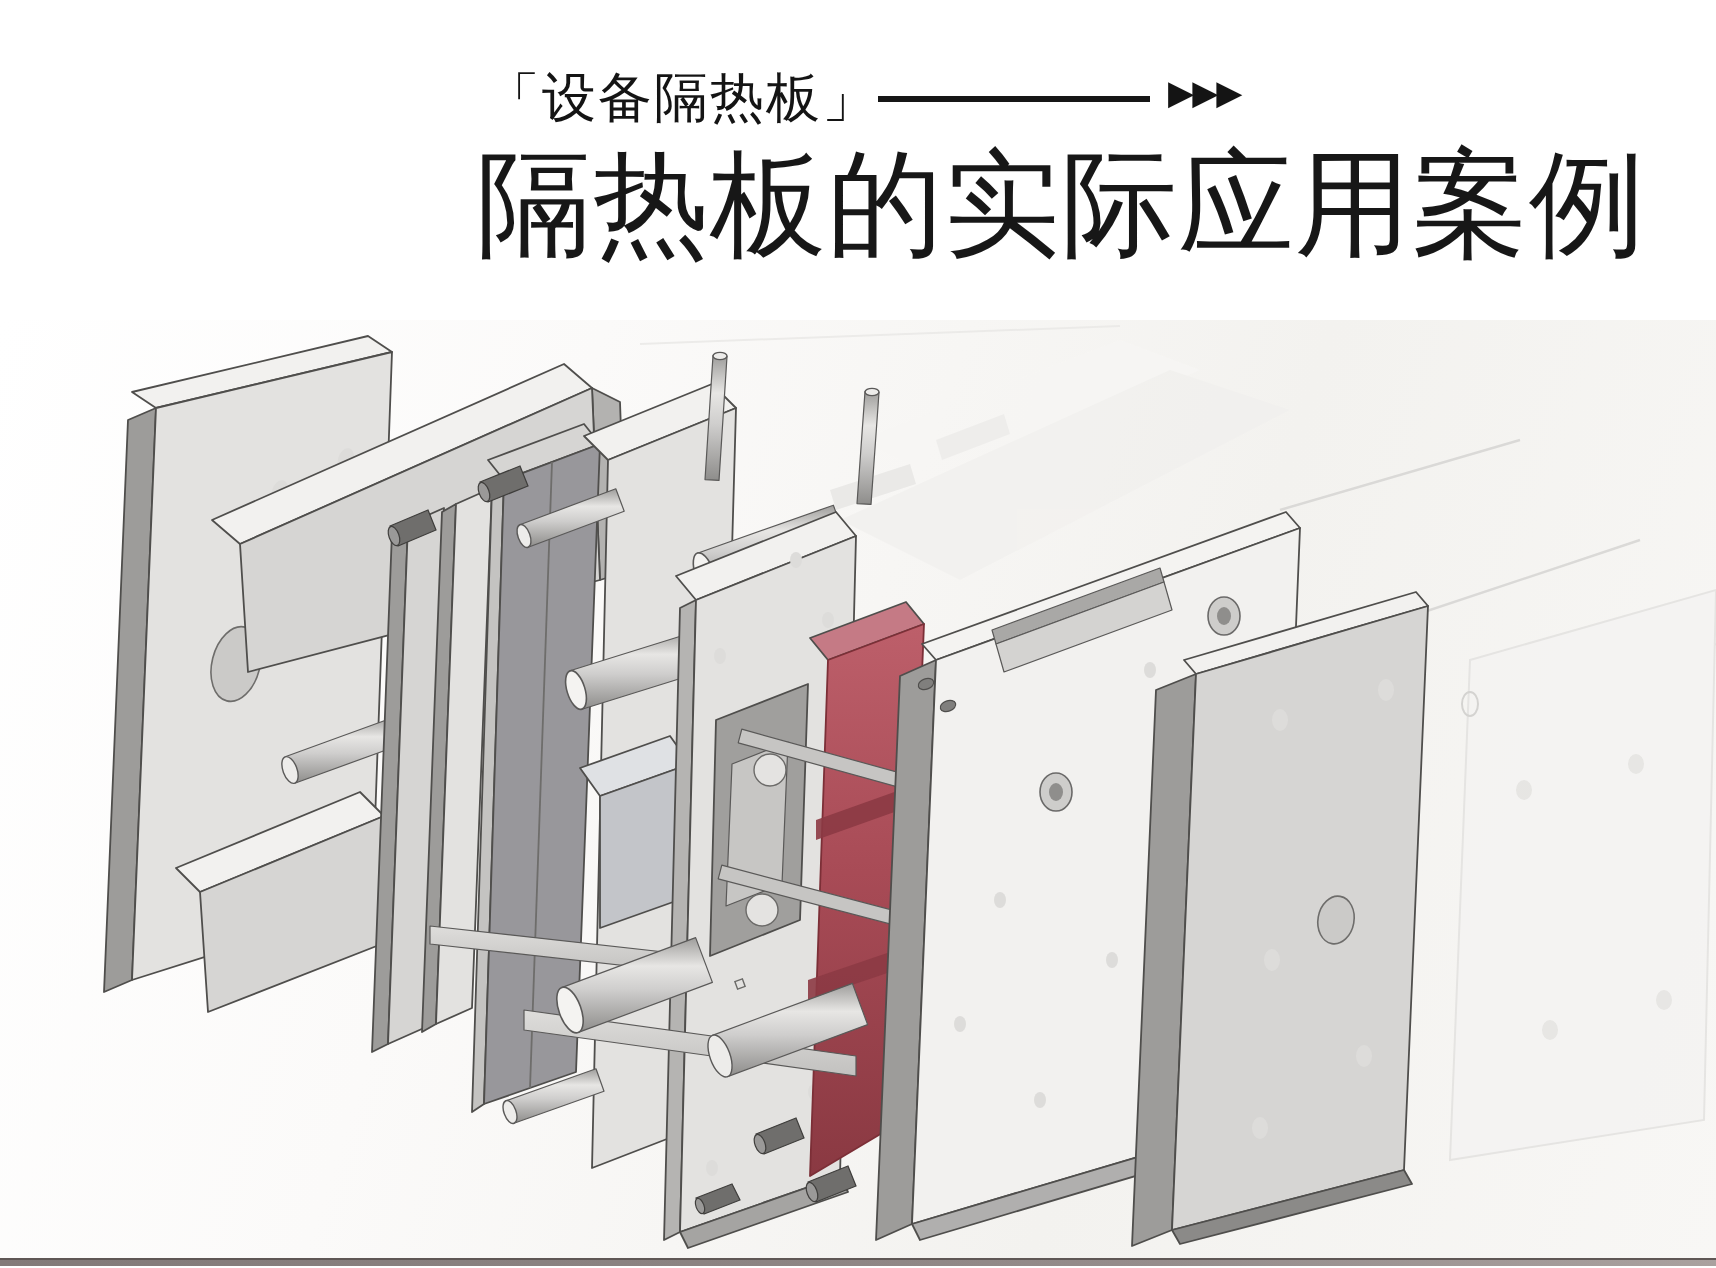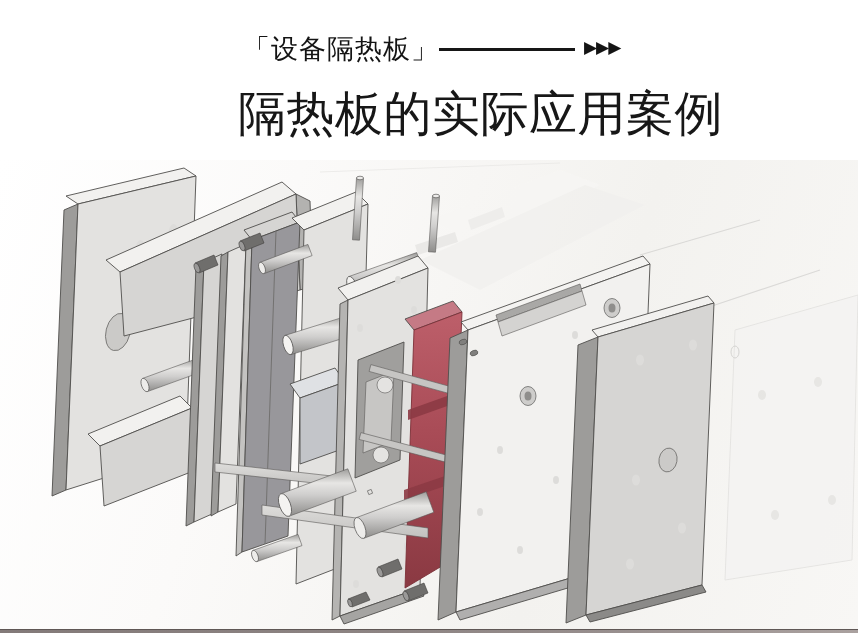--- a/index.html
+++ b/index.html
@@ -15,22 +15,22 @@
     font-size:27px;color:#141414;letter-spacing:1px;white-space:nowrap;
   }
   .dash-line{
     position:absolute;left:439px;top:48px;width:136px;height:3px;background:#161616;
   }
   .arrows{
     position:absolute;left:584px;top:37px;
     font-size:17px;color:#141414;letter-spacing:-1px;white-space:nowrap;
   }
   .big-title{
-    position:absolute;left:238px;top:82px;
-    font-size:48px;color:#171717;letter-spacing:0.5px;white-space:nowrap;
+    position:absolute;left:238px;top:64px;
+    font-size:58px;color:#171717;letter-spacing:0.5px;white-space:nowrap;
   }
   
   .stage{
     position:absolute;left:0;top:160px;width:858px;height:470px;
     background:linear-gradient(108deg,#ffffff 0%,#fbfaf9 30%,#f3f2ef 66%,#f8f7f5 100%);
   }
   .stage svg{display:block;}
   .ln{stroke:#4f4e4c;stroke-width:.9;stroke-linejoin:round;}
   .ln-thin{stroke:#5a5958;stroke-width:.6;stroke-linejoin:round;}
   .face-xl{fill:#f2f1ef;} .face-l{fill:#e3e2e0;} .face-m{fill:#d6d5d3;}

